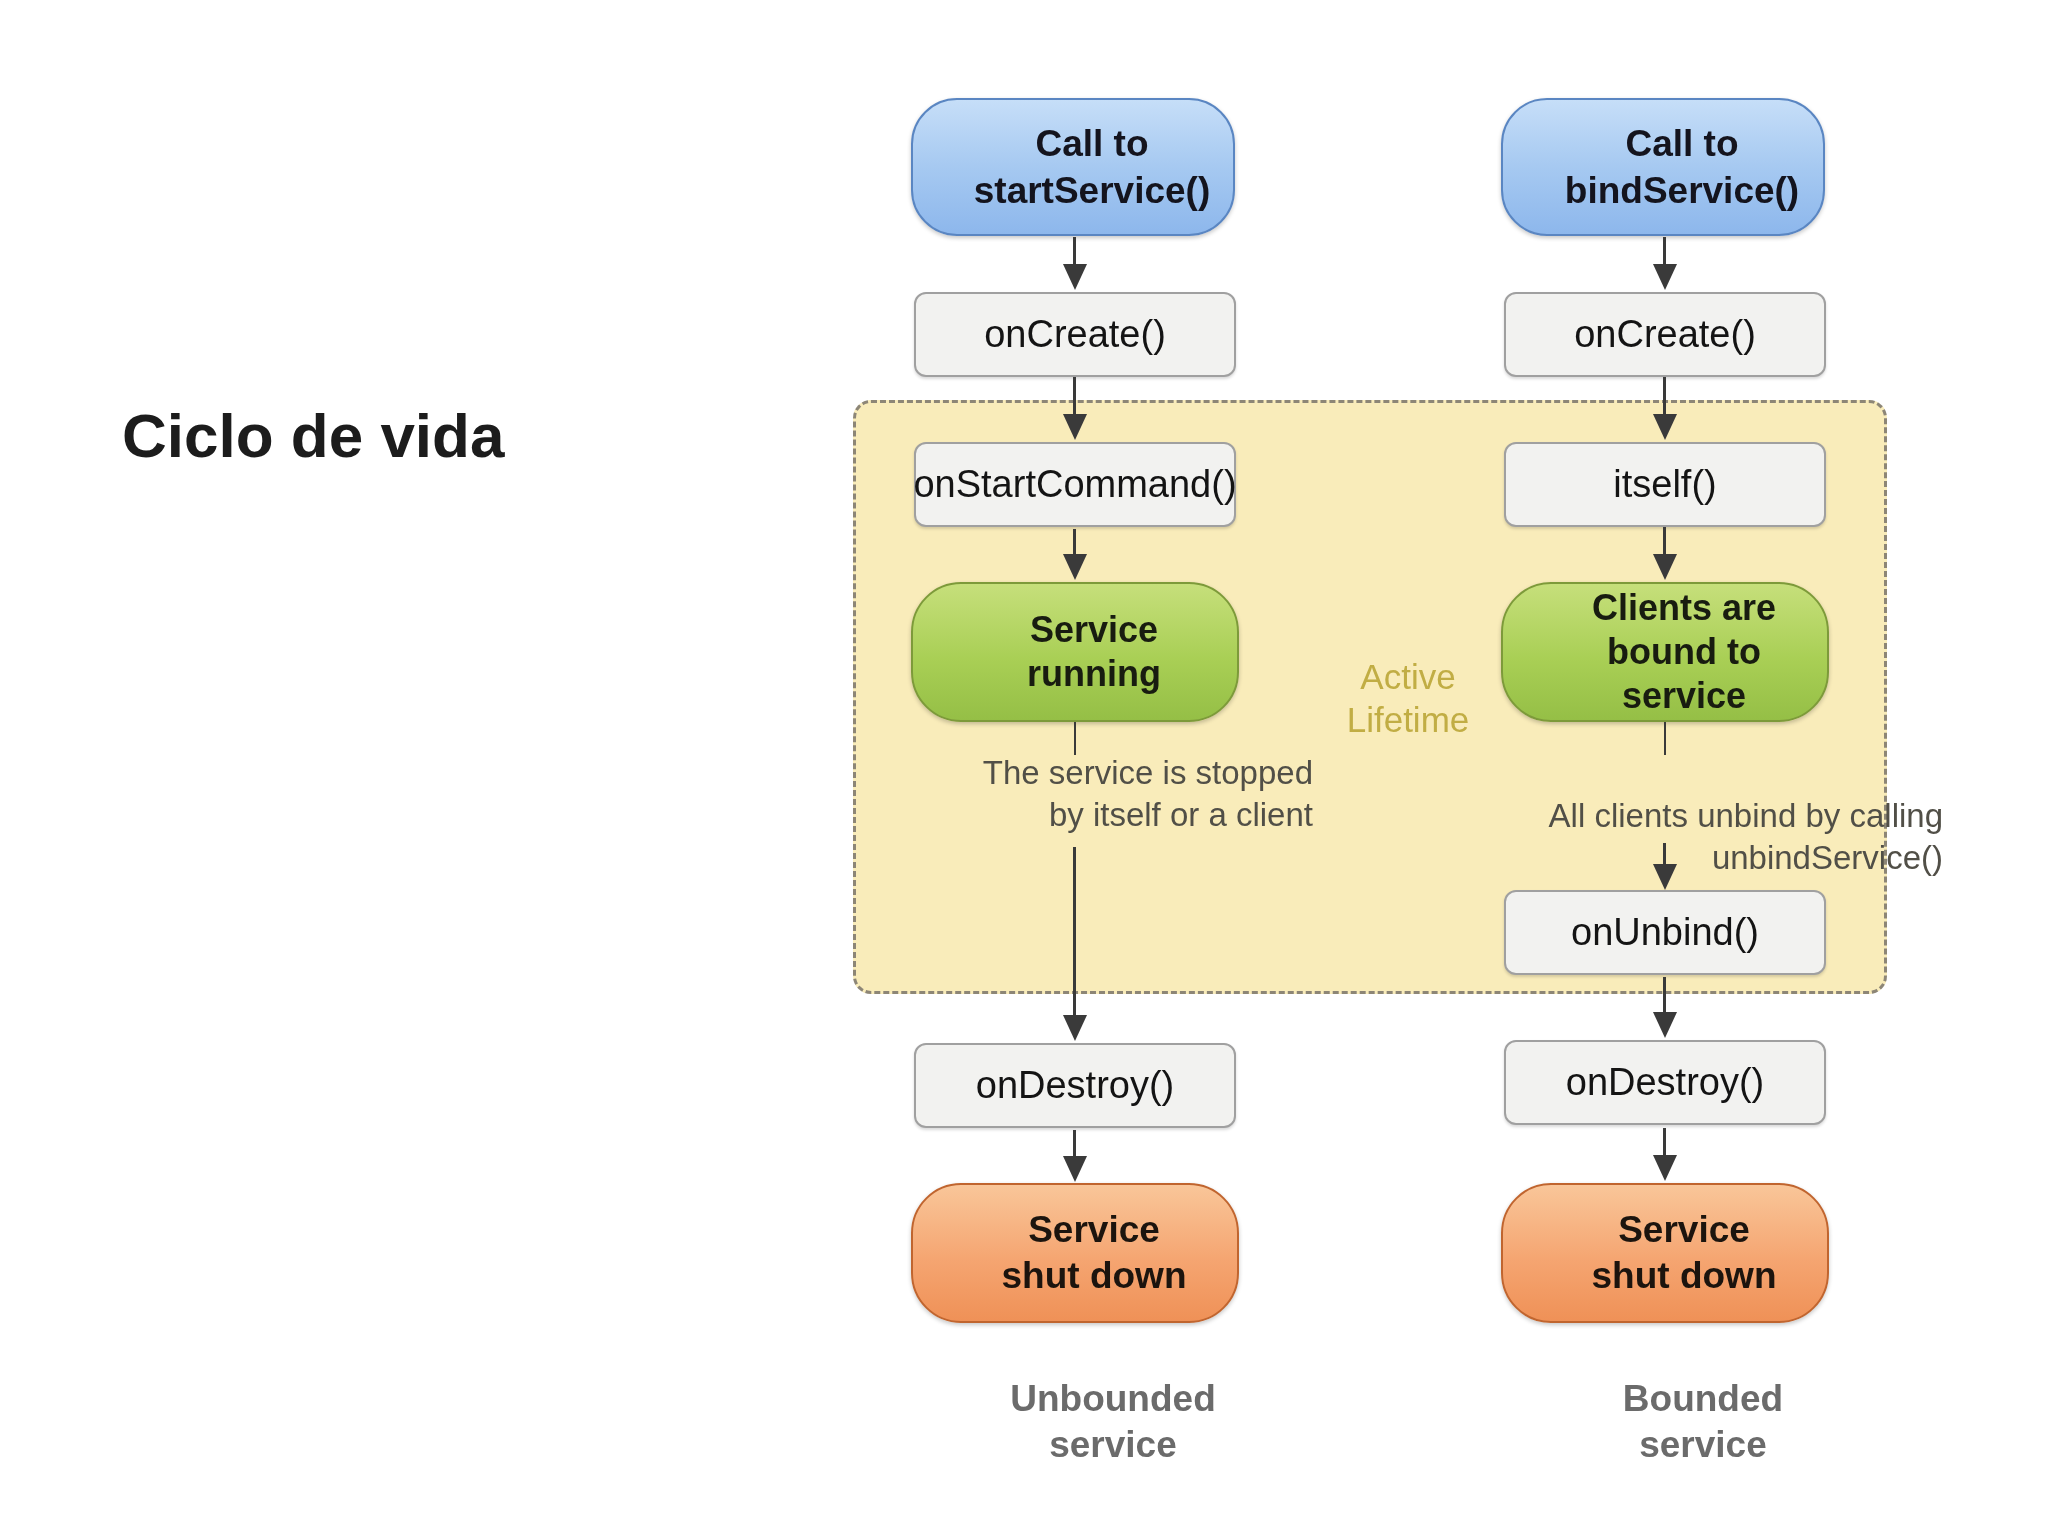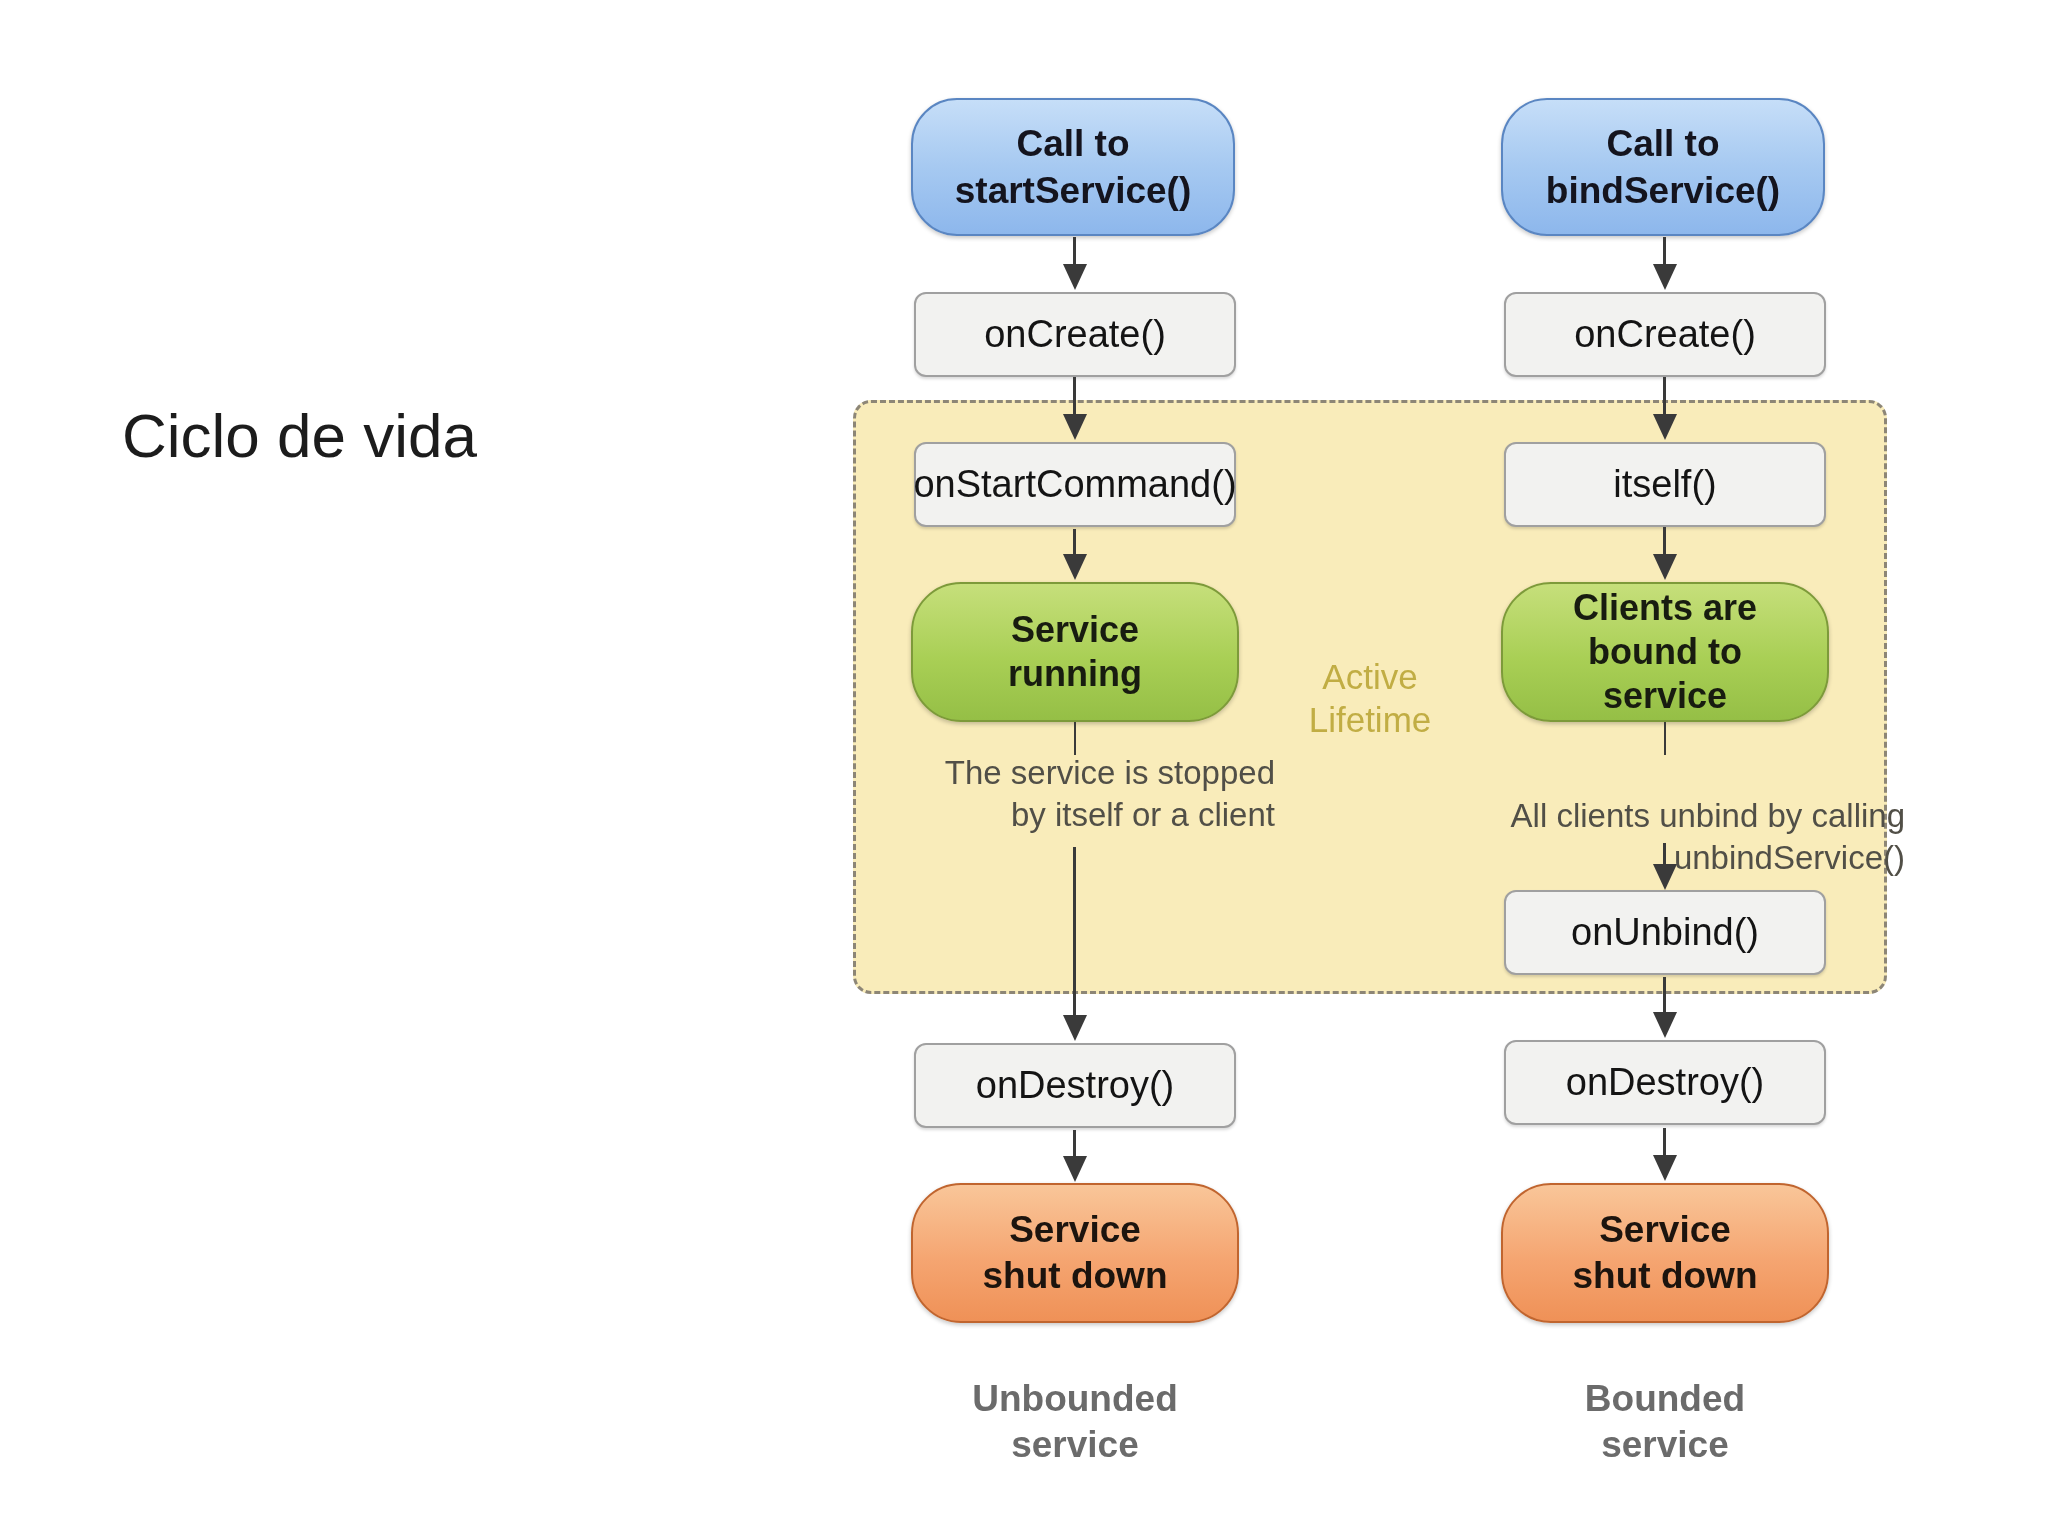--- a/index.html
+++ b/index.html
@@ -10,24 +10,24 @@
   }
   .stage { position: absolute; inset: 0; }
 
   .page-title {
     position: absolute; left: 120px; top: 178px;
     font-size: 104px; font-weight: 700; color: #111111;
     letter-spacing: -1px;
   }
   .page-subtitle {
     position: absolute; left: 122px; top: 400px;
-    font-size: 62px; font-weight: 400; color: #1c1c1c;
+    font-size: 62px; font-weight: 700; color: #1c1c1c;
   }
 
-  .prewrap { white-space: pre-line; }
+  .prewrap { white-space: pre-line; padding-left: 38px; }
 
   
   .lifetime-region {
     position: absolute; left: 853px; top: 400px;
     width: 1034px; height: 594px;
     background: #f9ecba;
     border: 3px dashed #8d8676;
     border-radius: 18px;
     box-sizing: border-box;
   }

